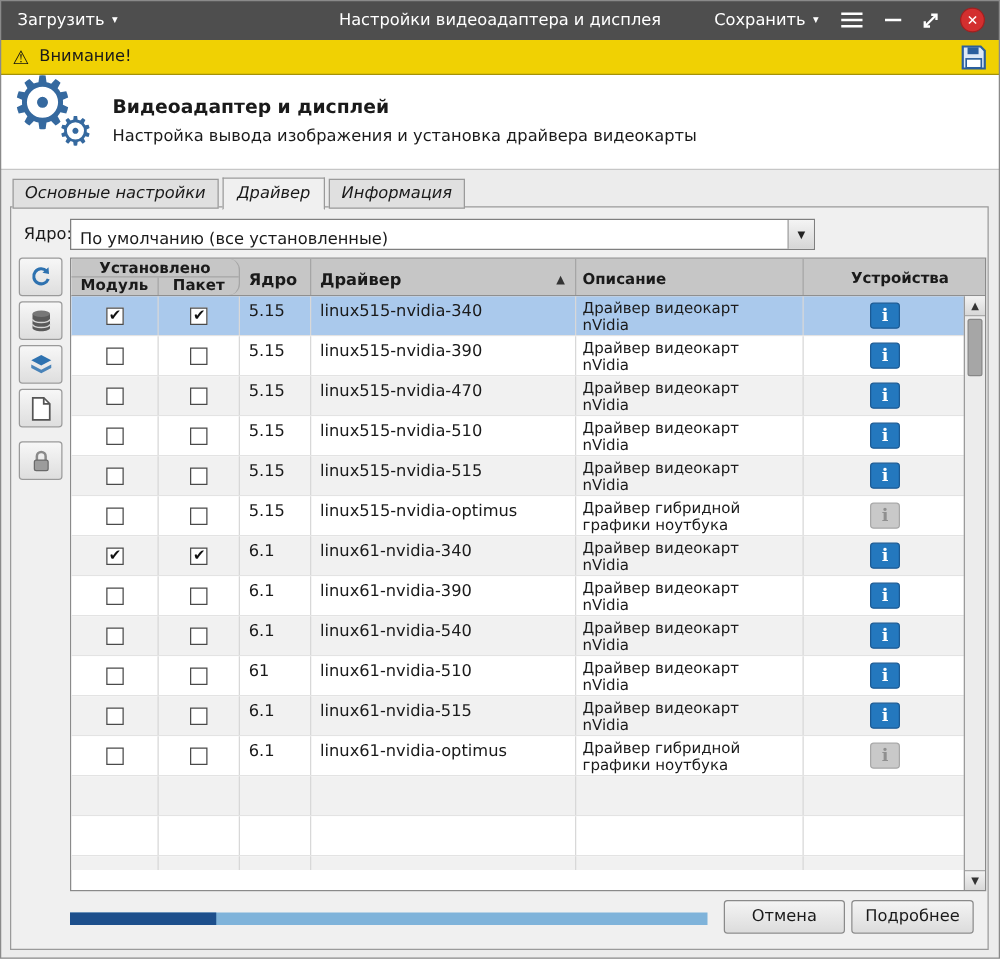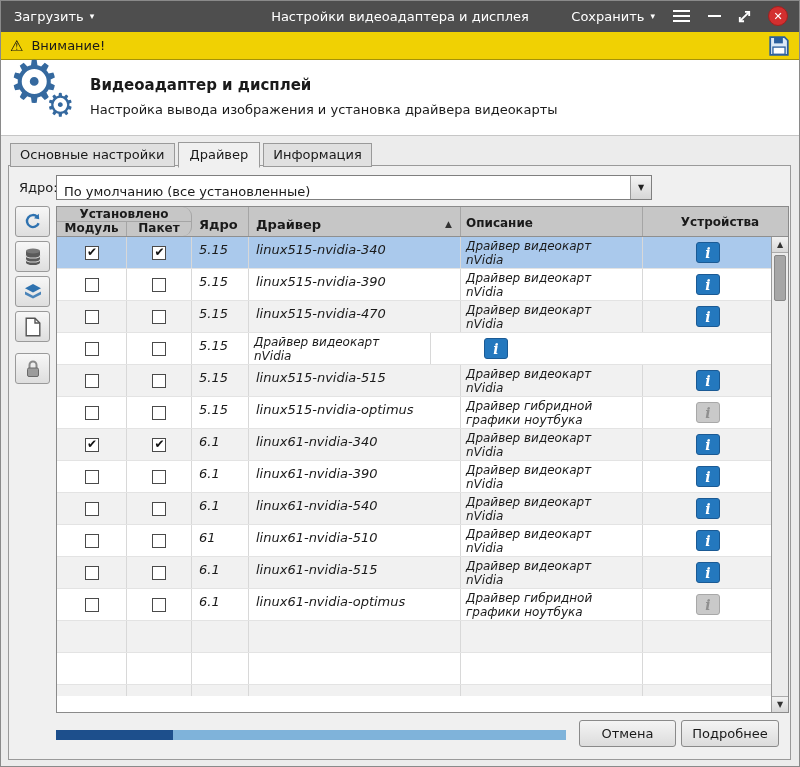--- a/index.html
+++ b/index.html
@@ -30,21 +30,21 @@
 
   
   .app-header { position: absolute; top: 60px; left: 0; width: 800px; height: 76px; background: #ffffff; border-bottom: 1px solid #c6c6c6; }
   .gear-big { position: absolute; left: 8px; top: -12px; font-size: 58px; color: #35699f; }
   .gear-small { position: absolute; left: 46px; top: 26px; font-size: 32px; color: #35699f; }
   .hdr-title { position: absolute; left: 90px; top: 16px; font-size: 15px; font-weight: bold; }
   .hdr-sub { position: absolute; left: 90px; top: 42px; font-size: 13px; text-align: center; }
 
   
   .tabs { position: absolute; top: 142px; left: 10px; display: flex; align-items: flex-end; gap: 3px; z-index: 5; }
-  .tab { background: #e0e0e0; border: 1px solid #9a9a9a; padding: 3px 9px 4px; font-size: 13px; cursor: default; }
+  .tab { background: #e0e0e0; border: 1px solid #9a9a9a; padding: 3px 9px 4px; font-size: 13px; cursor: default; font-style: italic; }
   .tab.active { background: #f0f0f0; padding: 4px 11px 5px; margin-bottom: -1px; border-bottom: 1px solid #f0f0f0; }
 
   
   .frame { position: absolute; top: 165px; left: 8px; width: 783px; height: 595px; border: 1px solid #9a9a9a; background: #f0f0f0; }
 
   .kernel-label { position: absolute; left: 10px; top: 14px; }
   .combo { position: absolute; left: 47px; top: 9px; width: 596px; height: 25px; background: #fff; border: 1px solid #7f7f7f; display: flex; align-items: flex-end; }
   .combo-text { padding-left: 7px; flex: 1; }
   .combo-btn { width: 21px; height: 100%; background: linear-gradient(#f4f4f4, #d6d6d6); border-left: 1px solid #9a9a9a; display: flex; align-items: center; justify-content: center; font-size: 8px; color: #222; }
 
@@ -59,21 +59,21 @@
   .th-installed-top { height: 15px; line-height: 15px; text-align: center; border-bottom: 1px solid #a5a5a5; }
   .th-installed-bottom { display: flex; height: 14px; line-height: 13px; }
   .th-module { width: 70px; text-align: center; border-right: 1px solid #a5a5a5; }
   .th-package { width: 64px; text-align: center; }
   .th.c-kernel { width: 57px; }
   .th.c-driver { width: 212px; justify-content: space-between; padding-right: 8px; }
   .th.c-desc { width: 182px; }
   .th.c-devices { width: 147px; border-right: none; }
   .sort { font-size: 9px; color: #333; }
 
-  .tbody { position: absolute; top: 30px; left: 0; width: 716px; bottom: 16px; overflow: hidden; font-style: italic; }
+  .tbody { position: absolute; top: 30px; left: 0; width: 716px; bottom: 16px; overflow: hidden; }
   .trow { display: flex; width: 716px; height: 32px; border-bottom: 1px solid #e3e3e3; }
   .trow.white { background: #ffffff; }
   .trow.stripe { background: #f1f1f1; }
   .trow.selected { background: #aac9ec; }
   .cell { border-right: 1px solid #d8d8d8; height: 100%; }
   .c-module { width: 70px; display: flex; align-items: center; justify-content: center; }
   .c-package { width: 65px; display: flex; align-items: center; justify-content: center; }
   .c-kernel { width: 57px; padding: 5px 0 0 7px; font-size: 13px; }
   .c-driver { width: 212px; padding: 5px 0 0 7px; font-size: 13px; }
   .c-desc { width: 182px; padding: 2px 0 0 5px; font-size: 12px; line-height: 14px; }
@@ -263,20 +263,21 @@
           </div>
   </div>
         <div class="trow white">
     <div class="cell c-module">
             <span class="checkbox"></span>
           </div>
     <div class="cell c-package">
             <span class="checkbox"></span>
           </div>
     <div class="cell c-kernel">5.15</div>
+    <div class="cell c-driver">linux515-nvidia-510</div>
     <div class="cell c-desc"><span class="desc-text">Драйвер видеокарт nVidia</span></div>
     <div class="cell c-devices">
             <span class="info-btn">i</span>
           </div>
   </div>
         <div class="trow stripe">
     <div class="cell c-module">
             <span class="checkbox"></span>
           </div>
     <div class="cell c-package">

